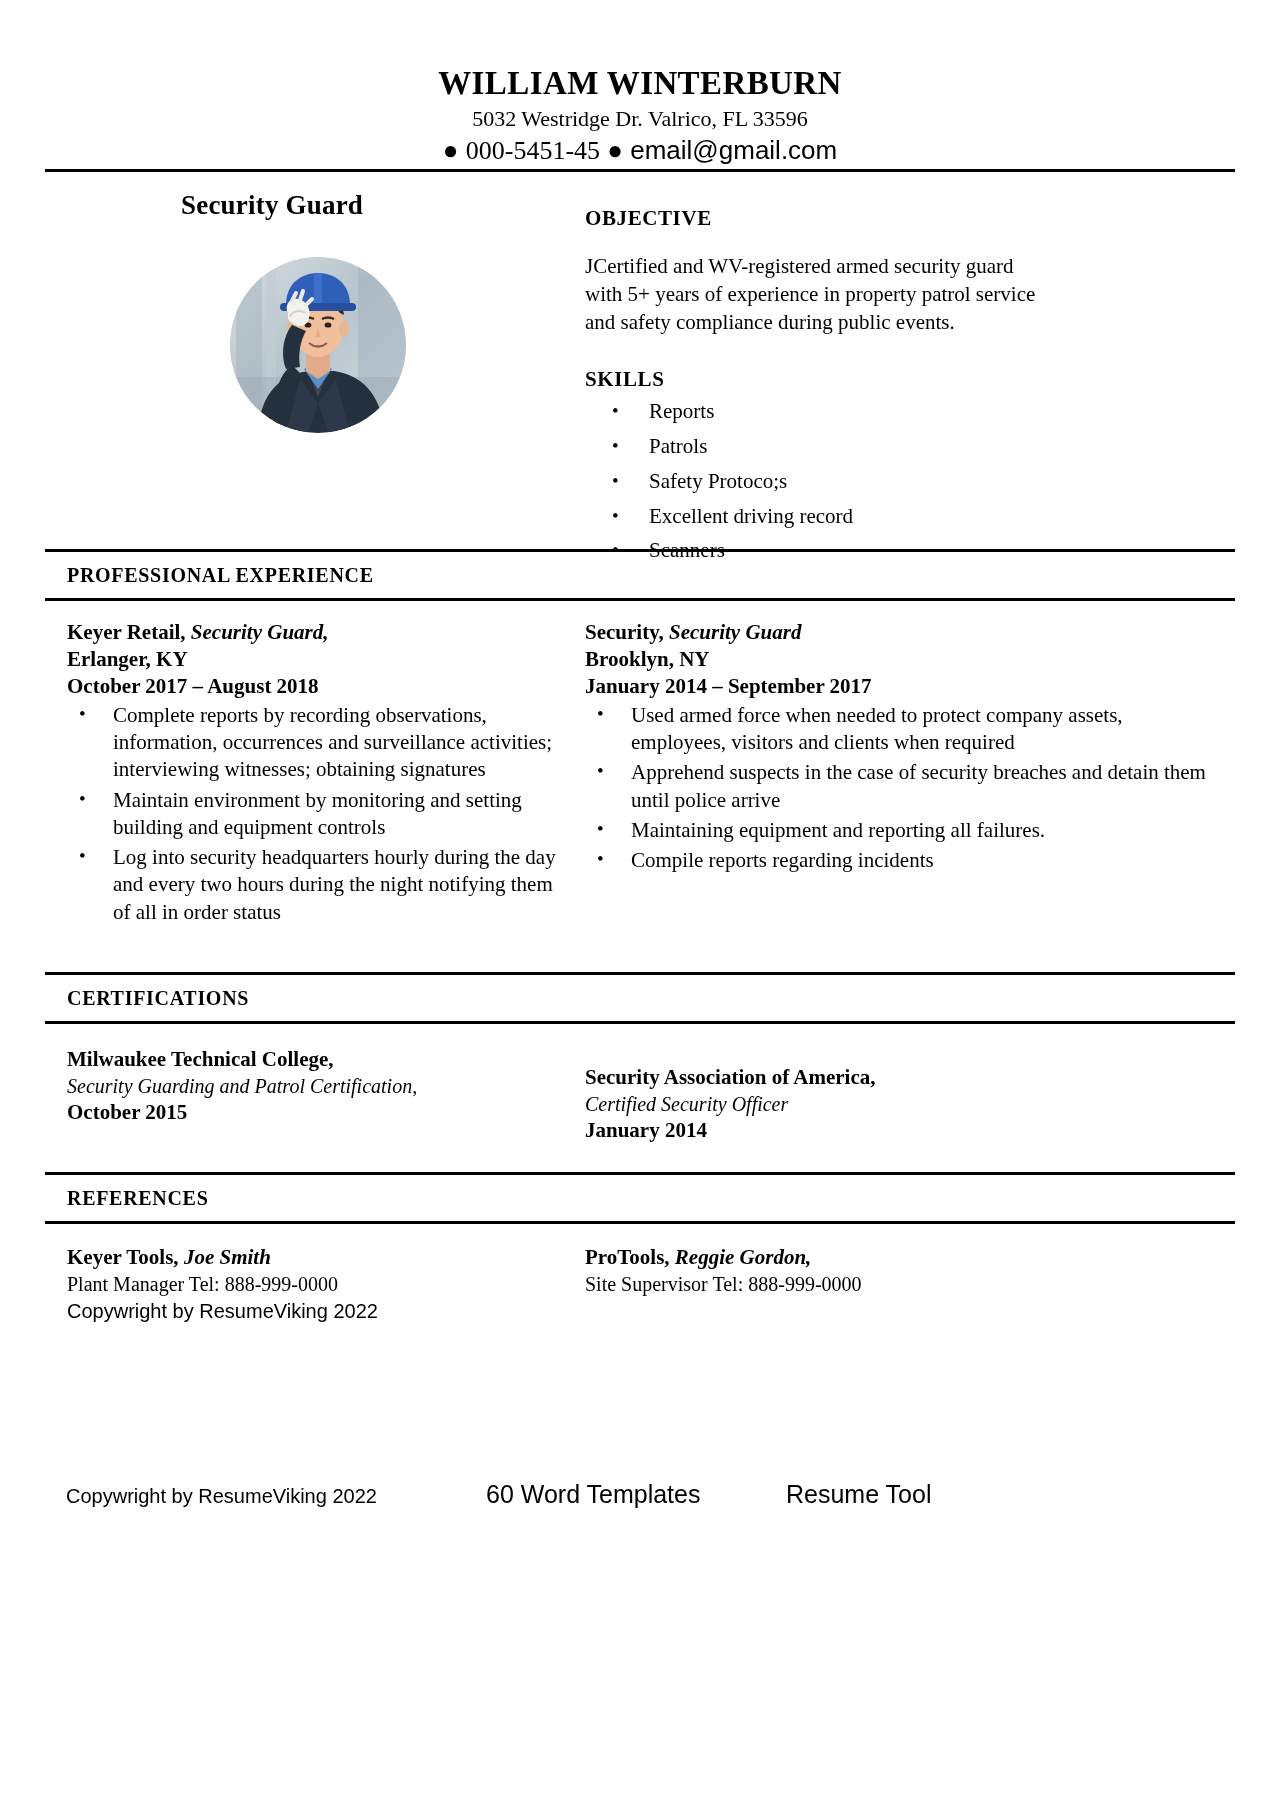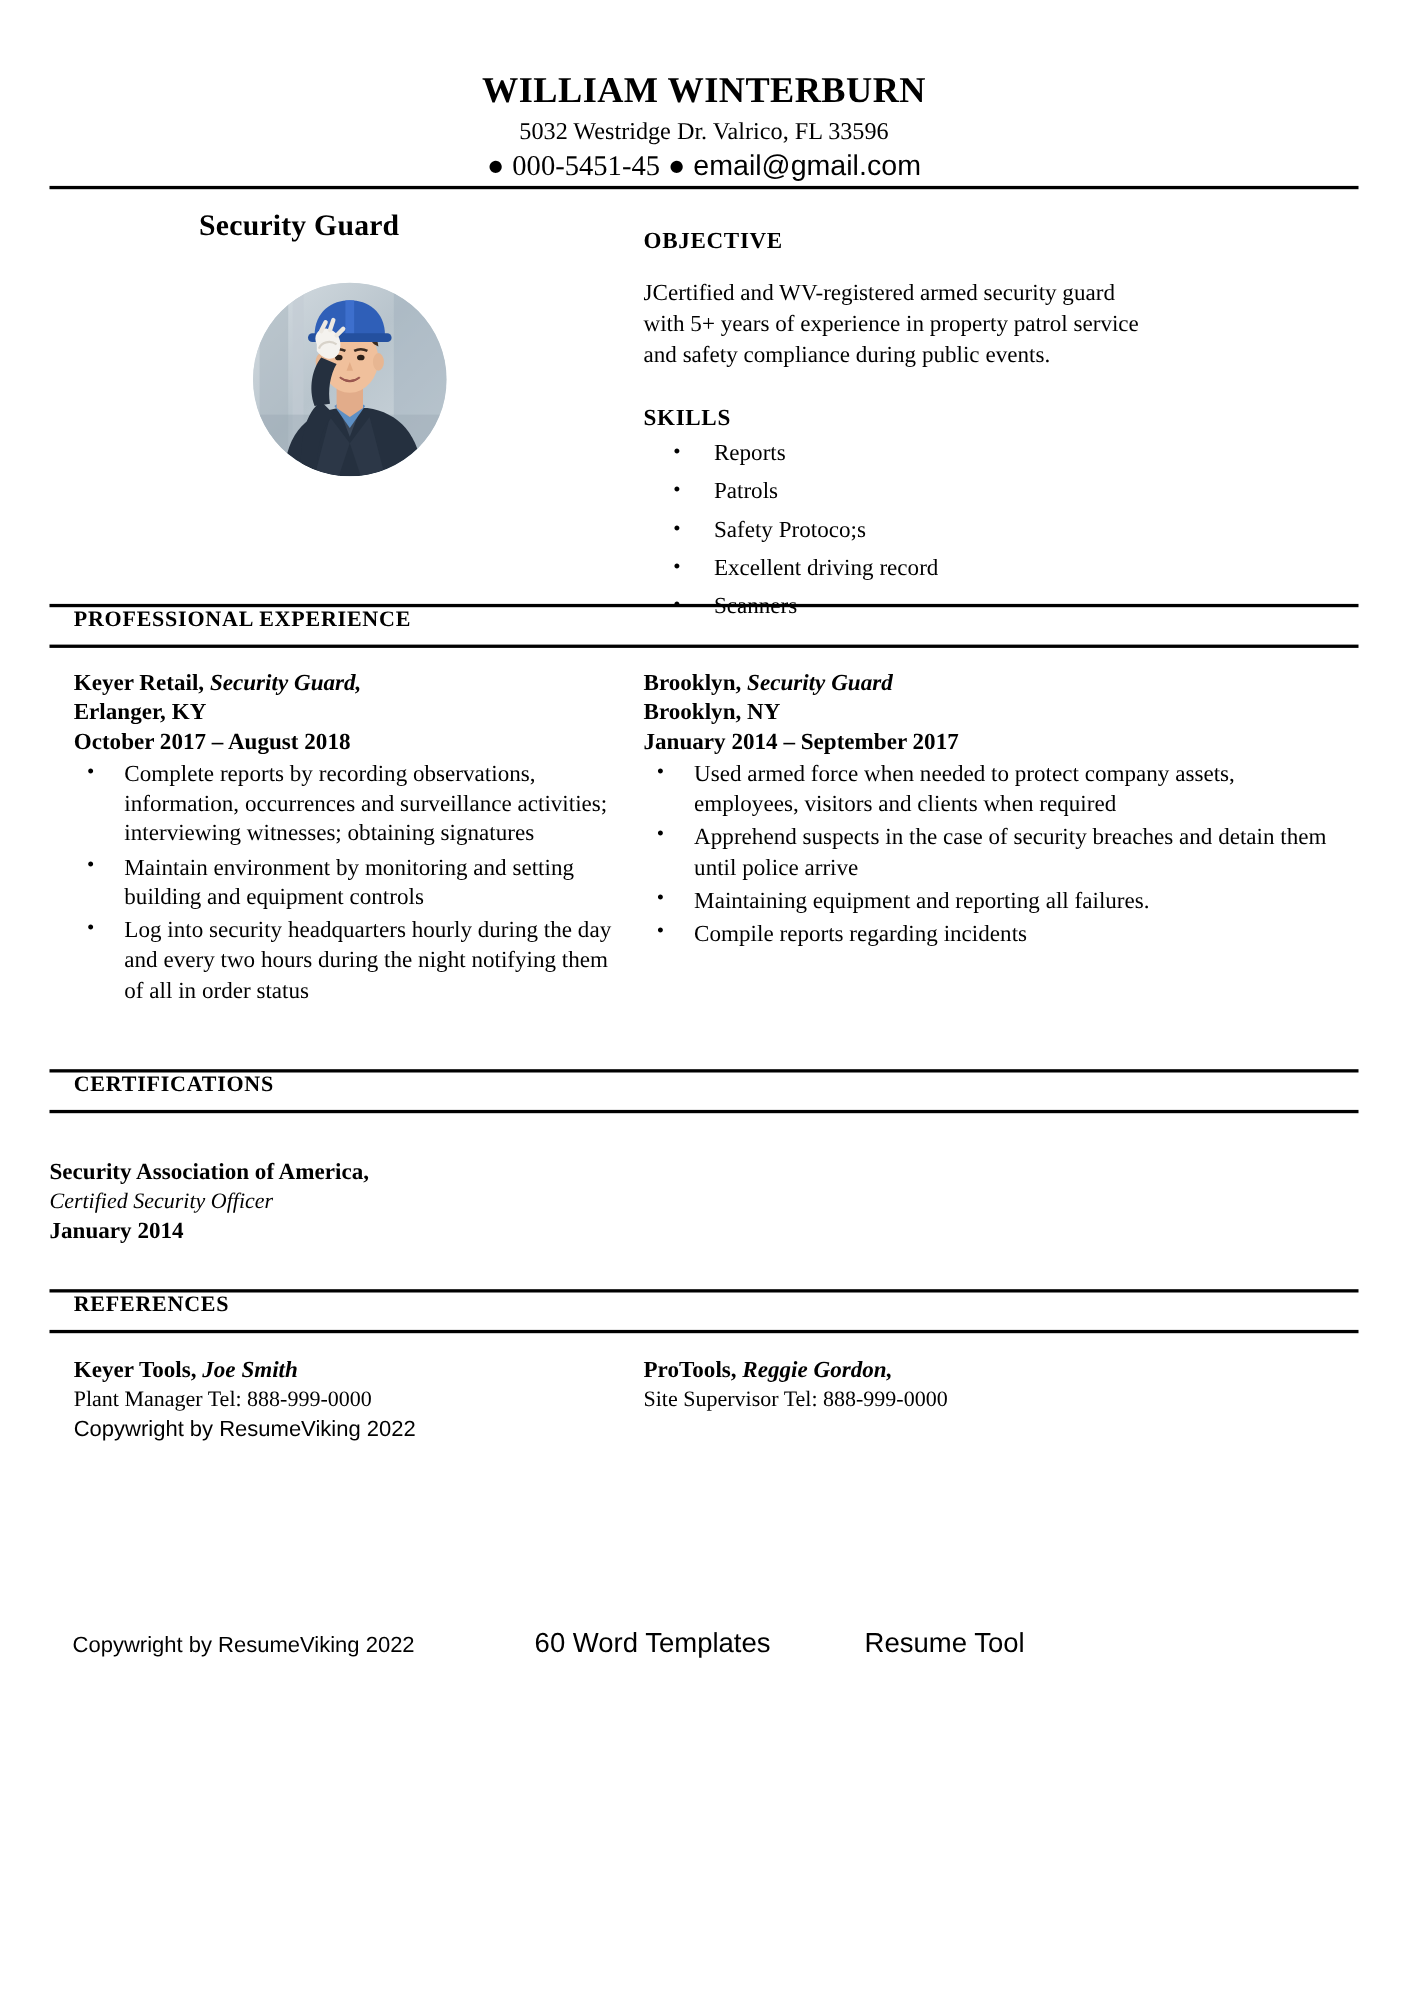--- a/index.html
+++ b/index.html
@@ -155,21 +155,21 @@
   
   .section-block {
     position: absolute;
     left: 45px;
     width: 1190px;
   }
   .sec-title {
     font-size: 20px;
     font-weight: bold;
     letter-spacing: 0.7px;
-    padding: 0 0 11px 22px;
+    padding: 12px 0 11px 22px;
   }
 
   
   .cols {
     display: flex;
     flex-direction: row;
     width: 1190px;
   }
   .col-l {
     width: 540px;
@@ -368,40 +368,45 @@
         <div class="entry-line">Erlanger, KY</div>
         <div class="entry-line">October 2017 – August 2018</div>
         <ul class="job-bullets">
           <li>Complete reports by recording observations, information, occurrences and surveillance activities; interviewing witnesses; obtaining signatures</li>
           <li>Maintain environment by monitoring and setting building and equipment controls</li>
           <li>Log into security headquarters hourly during the day and every two hours during the night notifying them of all in order status</li>
         </ul>
       </div>
       <div class="col-r">
         <div class="entry-line">
-          <span>Brooklyn,</span>
+          <span>Security,</span>
           <em>Security Guard</em>
         </div>
         <div class="entry-line">Brooklyn, NY</div>
         <div class="entry-line">January 2014 – September 2017</div>
         <ul class="job-bullets">
           <li>Used armed force when needed to protect company assets, employees, visitors and clients when required</li>
           <li>Apprehend suspects in the case of security breaches and detain them until police arrive</li>
           <li>Maintaining equipment and reporting all failures.</li>
           <li>Compile reports regarding incidents</li>
         </ul>
       </div>
     </div>
   </div>
 
   <div class="section-block" style="top:960px;">
     <div class="rule"></div>
     <div class="sec-title">CERTIFICATIONS</div>
     <div class="rule"></div>
     <div class="cols" style="margin-top:22px;">
+      <div class="col-l">
+        <div class="entry-line">Milwaukee Technical College,</div>
+        <div class="entry-sub-italic">Security Guarding and Patrol Certification,</div>
+        <div class="entry-line">October 2015</div>
+      </div>
       <div class="col-r" style="padding-top:18px;">
         <div class="entry-line">Security Association of America,</div>
         <div class="entry-sub-italic">Certified Security Officer</div>
         <div class="entry-line">January 2014</div>
       </div>
     </div>
   </div>
 
   <div class="section-block" style="top:1160px;">
     <div class="rule"></div>

